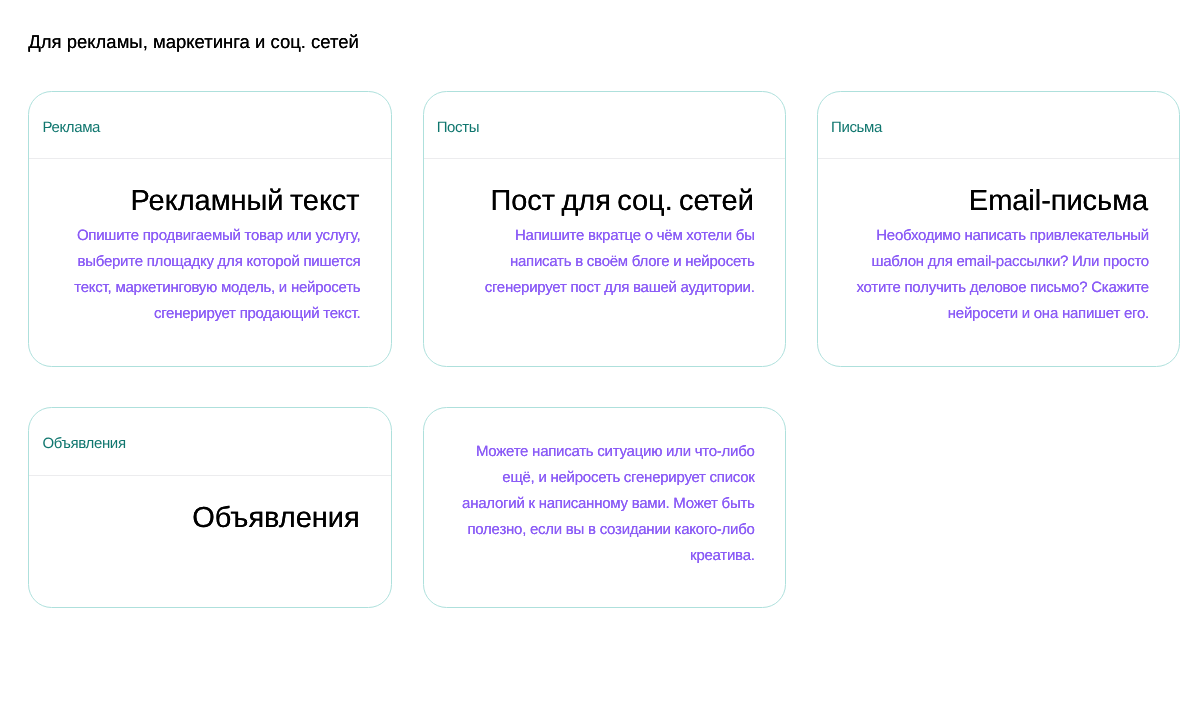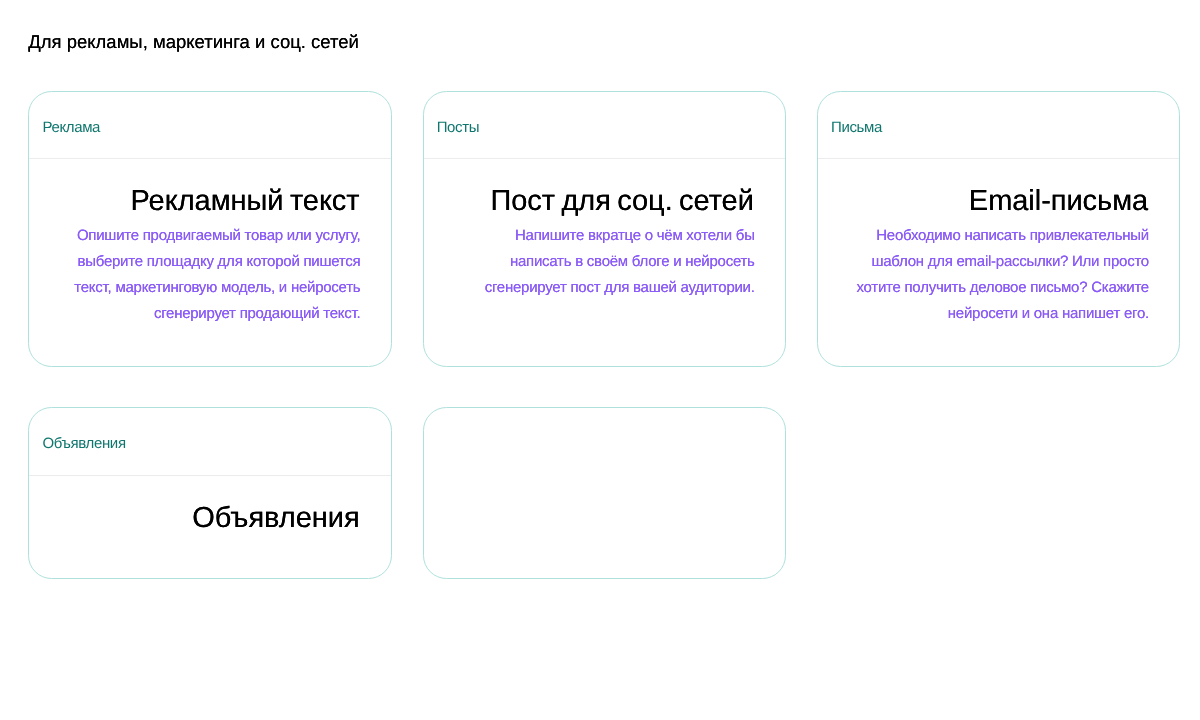--- a/index.html
+++ b/index.html
@@ -137,16 +137,17 @@
     <div class="card">
       <div class="card-head">
         <span class="card-label">Объявления</span>
       </div>
       <div class="card-body">
         <div class="card-title">Объявления</div>
       </div>
     </div>
     <div class="card">
       <div class="card-body">
+        <div class="card-text">Можете написать ситуацию или что-либо ещё, и нейросеть сгенерирует список аналогий к написанному вами. Может быть полезно, если вы в созидании какого-либо креатива.</div>
       </div>
     </div>
   </div>
 </div>
 
 </body></html>

